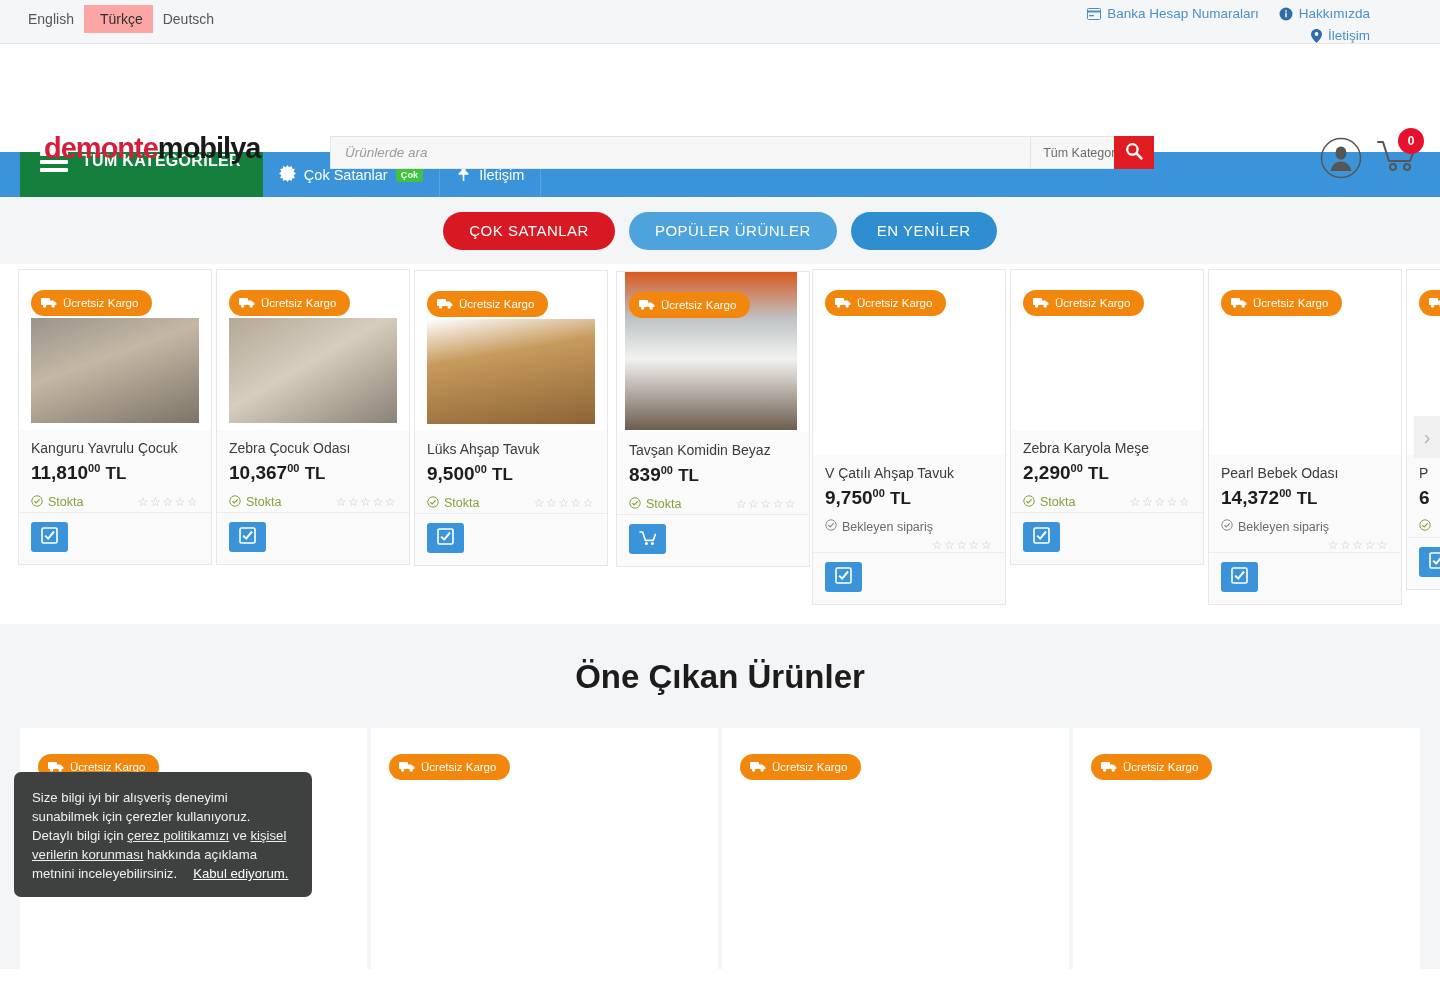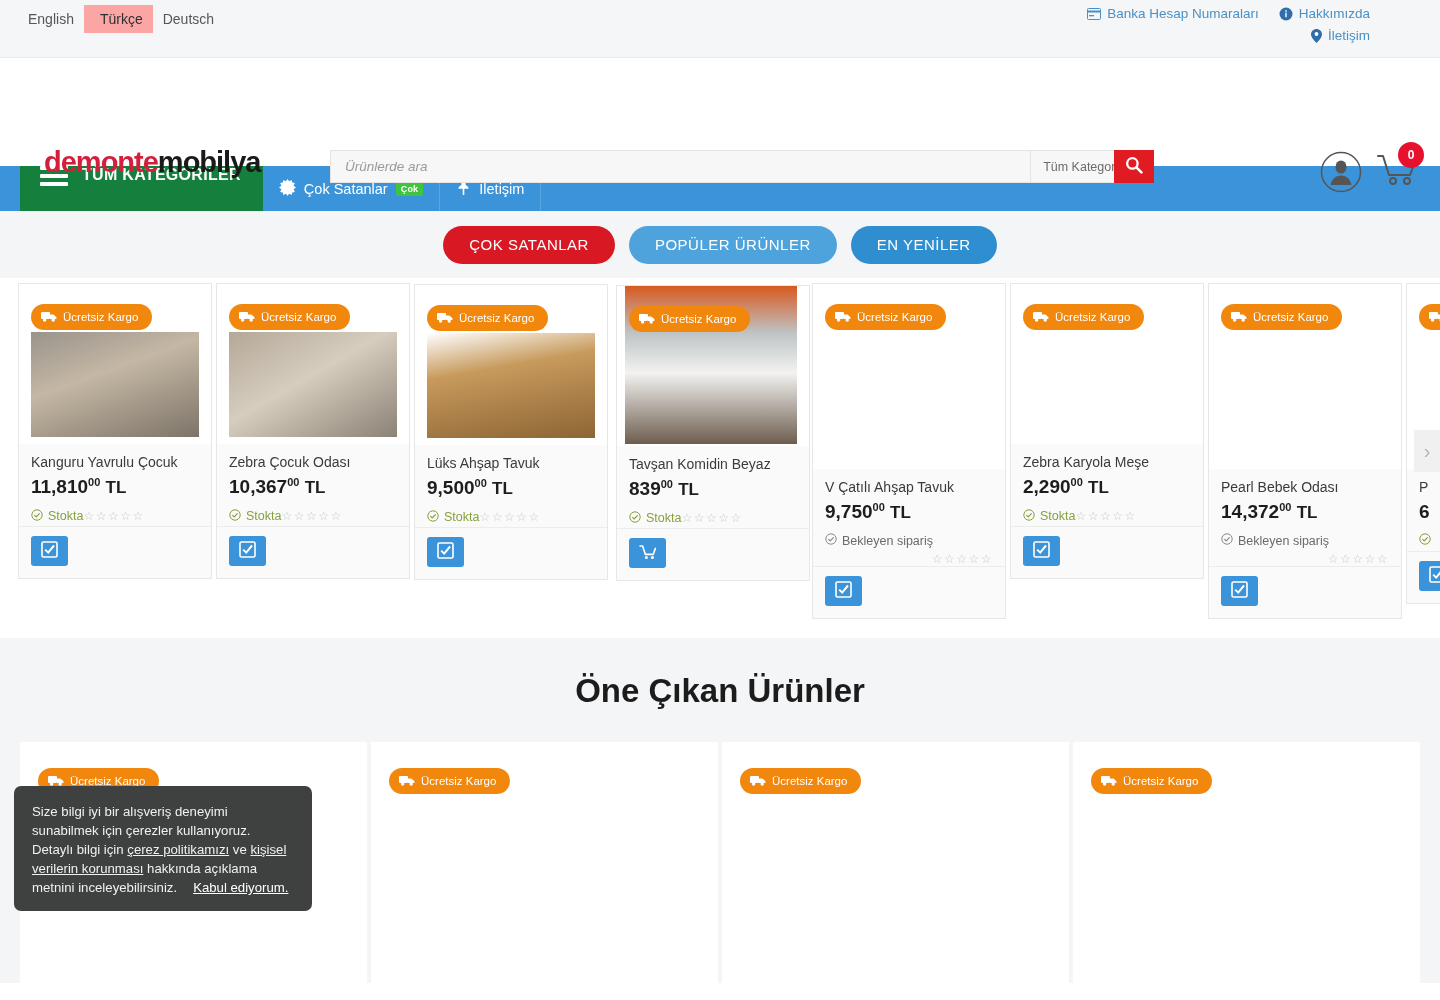--- a/index.html
+++ b/index.html
@@ -8,21 +8,21 @@
     width: 1440px; height: 1000px;
     font-family: "Liberation Sans", sans-serif;
     background: #ffffff;
     overflow: hidden;
     -webkit-font-smoothing: antialiased;
   }
 
   
   .topbar {
     position: relative;
-    height: 58px;
+    height: 44px;
     background: #f5f6f7;
     border-bottom: 1px solid #e9eaec;
   }
   .lang-list {
     position: absolute; left: 18px; top: 5px;
     display: flex; align-items: flex-start;
   }
   .lang-item {
     font-size: 14px; color: #53565a;
     padding: 6px 10px;
@@ -189,21 +189,21 @@
     white-space: nowrap; overflow: hidden;
     margin-bottom: 6px;
   }
   .p-price {
     font-size: 19px; font-weight: 700; color: #1d1d1d;
     margin-bottom: 8px; white-space: nowrap;
   }
   .p-price sup { font-size: 11px; font-weight: 700; top: -.55em; }
   .p-price .cur { font-size: 17px; }
   .p-meta {
-    display: flex; align-items: center; 
+    display: flex; align-items: center; justify-content: space-between;
     min-height: 20px;
   }
   .p-meta.stacked { display: block; }
   .stock {
     display: inline-flex; align-items: center; gap: 5px;
     font-size: 12.5px; white-space: nowrap;
   }
   .stock.in { color: #86a13c; }
   .stock.pending { color: #6a6a6a; }
   .stars { color: #c9c9c9; font-size: 12px; letter-spacing: 1.5px; white-space: nowrap; }

